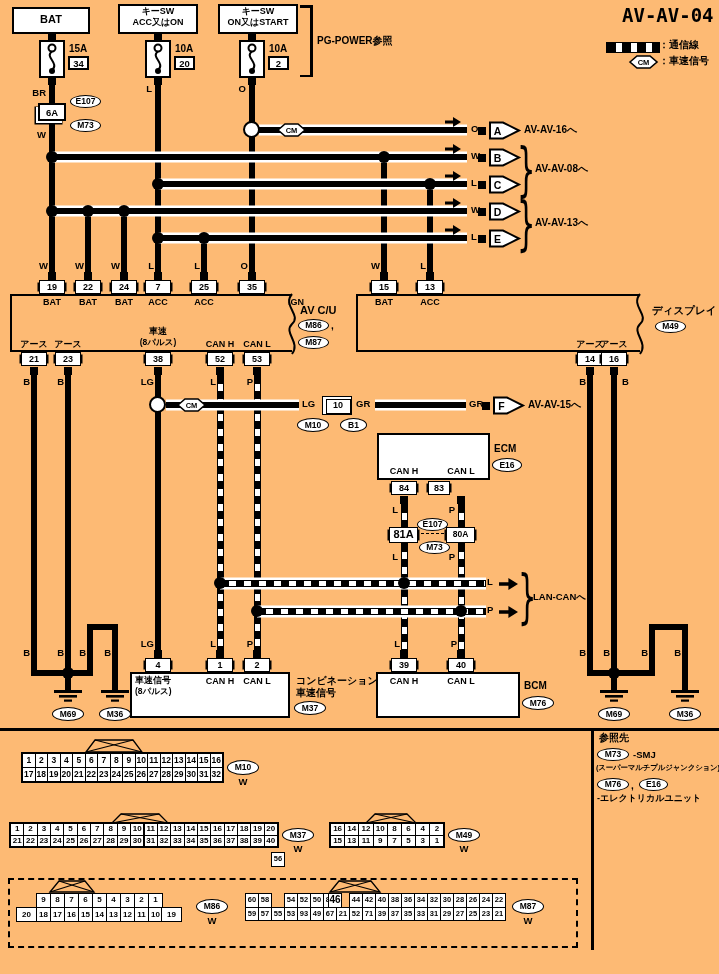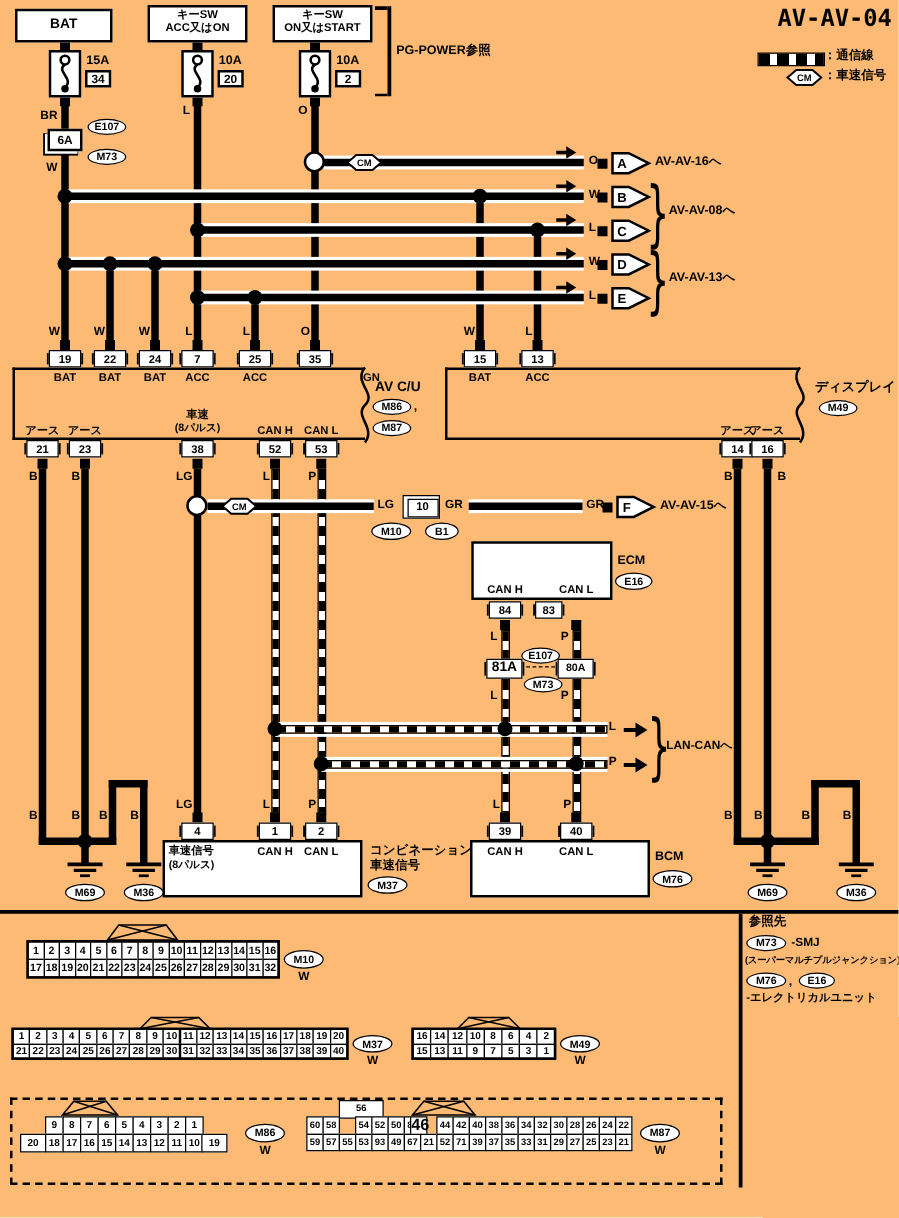--- a/index.html
+++ b/index.html
@@ -536,26 +536,26 @@
     <div class="cell" style="left: 161px; top: 906.5px; width: 21px; height: 15px; font-size: 8px; line-height: 13.5px;">19</div>
     <div class="abs oval" style="left: 196px; top: 899px; width: 32px; height: 15px; font-size: 8.5px; line-height: 13px;">M86</div>
     <div class="abs t" style="left: 205px; top: 916px; width: 14px; font-size: 9.5px; text-align: center;">W</div>
     <svg width="54" height="13" style="left: 328px; top: 880px;">
       <polygon points="2,12 11,1 43,1 52,12" fill="none" stroke="#000" stroke-width="1.3"></polygon>
       <line x1="2" y1="12" x2="43" y2="1" stroke="#000" stroke-width="1.2"></line>
       <line x1="11" y1="1" x2="52" y2="12" stroke="#000" stroke-width="1.2"></line>
     </svg>
     <div class="cell" style="left: 245px; top: 893px; width: 14px; height: 14.5px; font-size: 7.5px; line-height: 12.5px;">60</div>
     <div class="cell" style="left: 258px; top: 893px; width: 14px; height: 14.5px; font-size: 7.5px; line-height: 12.5px;">58</div>
-    <div class="cell" style="left: 271px; top: 880px; width: 36px; height: 14.5px; font-size: 7.5px; line-height: 12.5px;">56</div>
+    <div class="cell" style="left: 271px; top: 852px; width: 14px; height: 14.5px; font-size: 7.5px; line-height: 12.5px;">56</div>
     <div class="cell" style="left: 284px; top: 893px; width: 14px; height: 14.5px; font-size: 7.5px; line-height: 12.5px;">54</div>
     <div class="cell" style="left: 297px; top: 893px; width: 14px; height: 14.5px; font-size: 7.5px; line-height: 12.5px;">52</div>
     <div class="cell" style="left: 310px; top: 893px; width: 14px; height: 14.5px; font-size: 7.5px; line-height: 12.5px;">50</div>
     <div class="cell" style="left: 323px; top: 893px; width: 14px; height: 14.5px; font-size: 7.5px; line-height: 12.5px;">81</div>
-    <div class="cell" style="left: 328px; top: 893px; width: 14px; height: 19px; font-size: 13px; line-height: 12.5px;">46</div>
+    <div class="cell" style="left: 328px; top: 893px; width: 14px; height: 19px; font-size: 10px; line-height: 12.5px;">46</div>
     <div class="cell" style="left: 349px; top: 893px; width: 14px; height: 14.5px; font-size: 7.5px; line-height: 12.5px;">44</div>
     <div class="cell" style="left: 362px; top: 893px; width: 14px; height: 14.5px; font-size: 7.5px; line-height: 12.5px;">42</div>
     <div class="cell" style="left: 375px; top: 893px; width: 14px; height: 14.5px; font-size: 7.5px; line-height: 12.5px;">40</div>
     <div class="cell" style="left: 388px; top: 893px; width: 14px; height: 14.5px; font-size: 7.5px; line-height: 12.5px;">38</div>
     <div class="cell" style="left: 401px; top: 893px; width: 14px; height: 14.5px; font-size: 7.5px; line-height: 12.5px;">36</div>
     <div class="cell" style="left: 414px; top: 893px; width: 14px; height: 14.5px; font-size: 7.5px; line-height: 12.5px;">34</div>
     <div class="cell" style="left: 427px; top: 893px; width: 14px; height: 14.5px; font-size: 7.5px; line-height: 12.5px;">32</div>
     <div class="cell" style="left: 440px; top: 893px; width: 14px; height: 14.5px; font-size: 7.5px; line-height: 12.5px;">30</div>
     <div class="cell" style="left: 453px; top: 893px; width: 14px; height: 14.5px; font-size: 7.5px; line-height: 12.5px;">28</div>
     <div class="cell" style="left: 466px; top: 893px; width: 14px; height: 14.5px; font-size: 7.5px; line-height: 12.5px;">26</div>

